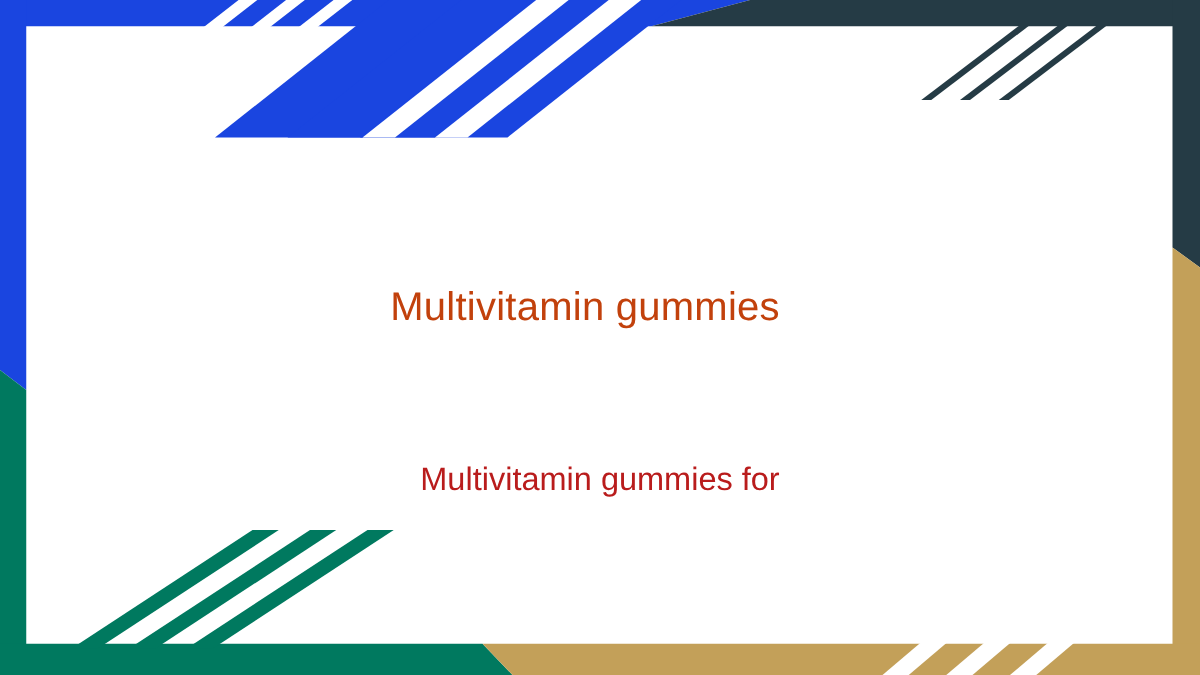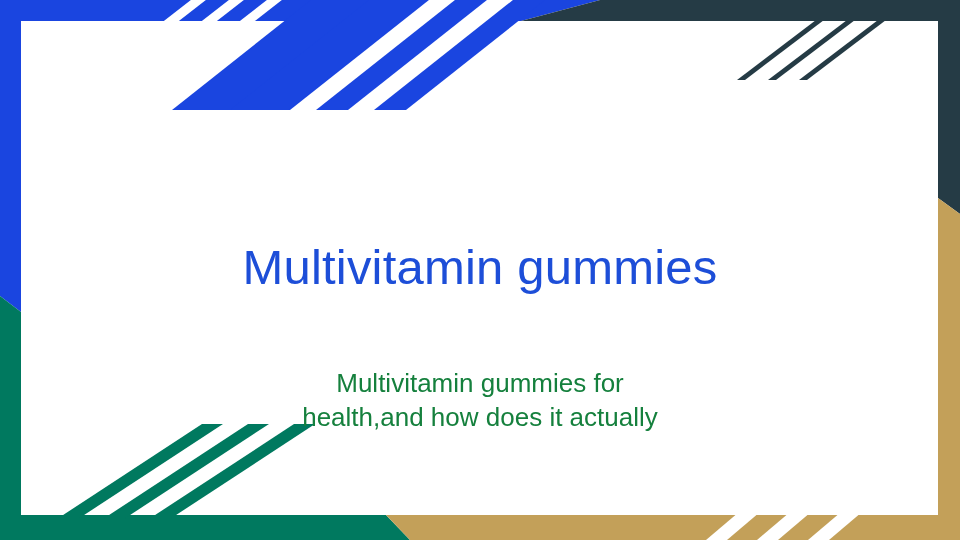--- a/index.html
+++ b/index.html
@@ -36,42 +36,42 @@
     top: 0;
     width: 960px;
     height: 540px;
     display: flex;
     flex-direction: column;
     align-items: center;
   }
 
   .title {
     position: absolute;
-    left: 120px;
+    left: 108px;
     top: 206px;
     width: 720px;
     text-align: center;
-    font-size: 49px;
+    font-size: 32px;
     font-weight: 400;
     line-height: 1.18;
     letter-spacing: 0.2px;
-    color: #1d4ed8;
+    color: #c2410c;
     white-space: nowrap;
   }
 
   .subtitle {
     position: absolute;
     left: 180px;
     top: 366px;
     width: 600px;
     text-align: center;
     font-size: 26px;
     font-weight: 400;
     line-height: 1.32;
-    color: #15803d;
+    color: #b91c1c;
   }
   .subtitle .line {
     display: block;
   }
 </style>
 </head>
 <body>
 
 <div class="slide">
 
@@ -127,17 +127,16 @@
       <polygon points="808,540 829,540 862,512 841,512" fill="#FFFFFF"></polygon>
     </g>
   </svg>
 
   <div class="text-area">
 
     <h1 class="title">Multivitamin gummies</h1>
 
     <div class="subtitle">
       <span class="line">Multivitamin gummies for</span>
-      <span class="line">health,and how does it actually</span>
     </div>
 
   </div>
 </div>
 
 </body></html>

